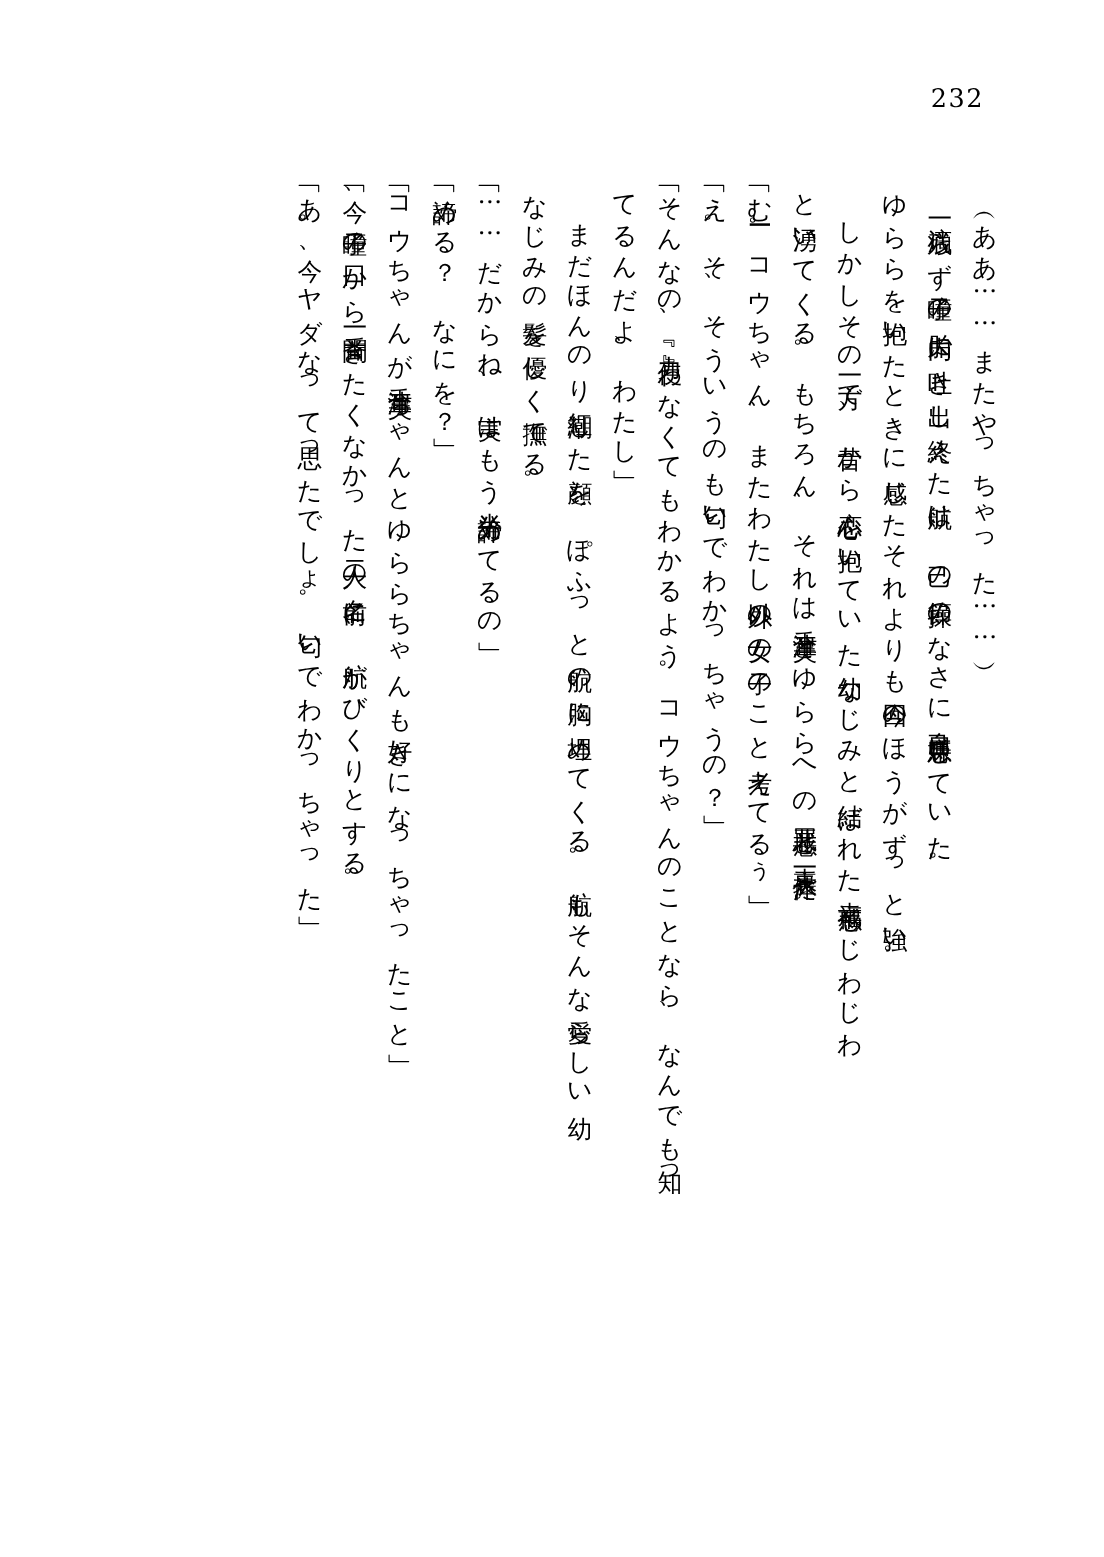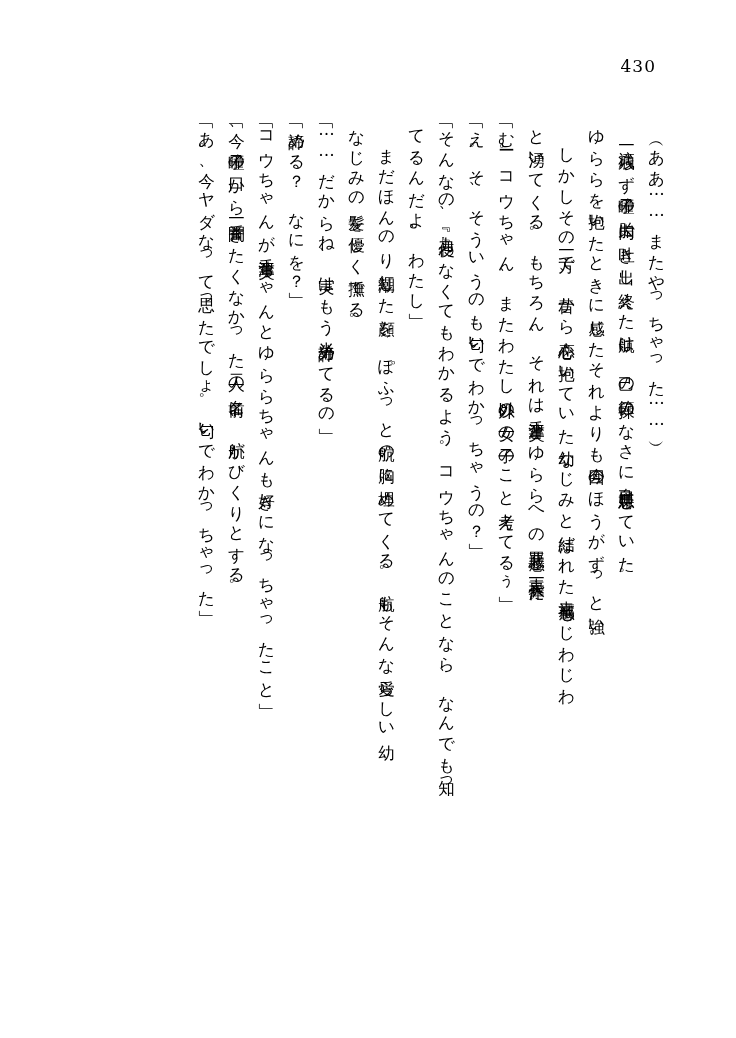--- a/index.html
+++ b/index.html
@@ -59,21 +59,21 @@
   }
   .vline.indent {
     padding-top: 18px;
     box-sizing: border-box;
   }
 </style>
 </head>
 <body>
 
 <div class="page">
-  <div class="page-number">430</div>
+  <div class="page-number">232</div>
   <div class="text-body">
       <div class="vline indent">（ああ……またやっちゃった……）</div>
       <div class="vline">　一滴残らず瞳子の胎内に吐き出し終えた航は、己の節操のなさに自己嫌悪していた。</div>
       <div class="vline">ゆららを抱いたときに感じたそれよりも今回のほうがずっと強い。</div>
       <div class="vline">　しかしその一方で、昔から恋心を抱いていた幼なじみと結ばれた幸福感もじわじわ</div>
       <div class="vline">と湧いてくる。もちろん、それは香津美とゆららへの罪悪感と表裏一体だ。</div>
       <div class="vline">「むー。コウちゃん、またわたし以外の女の子のこと考えてるぅ」</div>
       <div class="vline">「え。そ、そういうのも匂いでわかっちゃうの？」</div>
       <div class="vline">「そんなの、『力』使わなくてもわかるよう。コウちゃんのことなら、なんでも知っ</div>
       <div class="vline">てるんだよ、わたし」</div>

